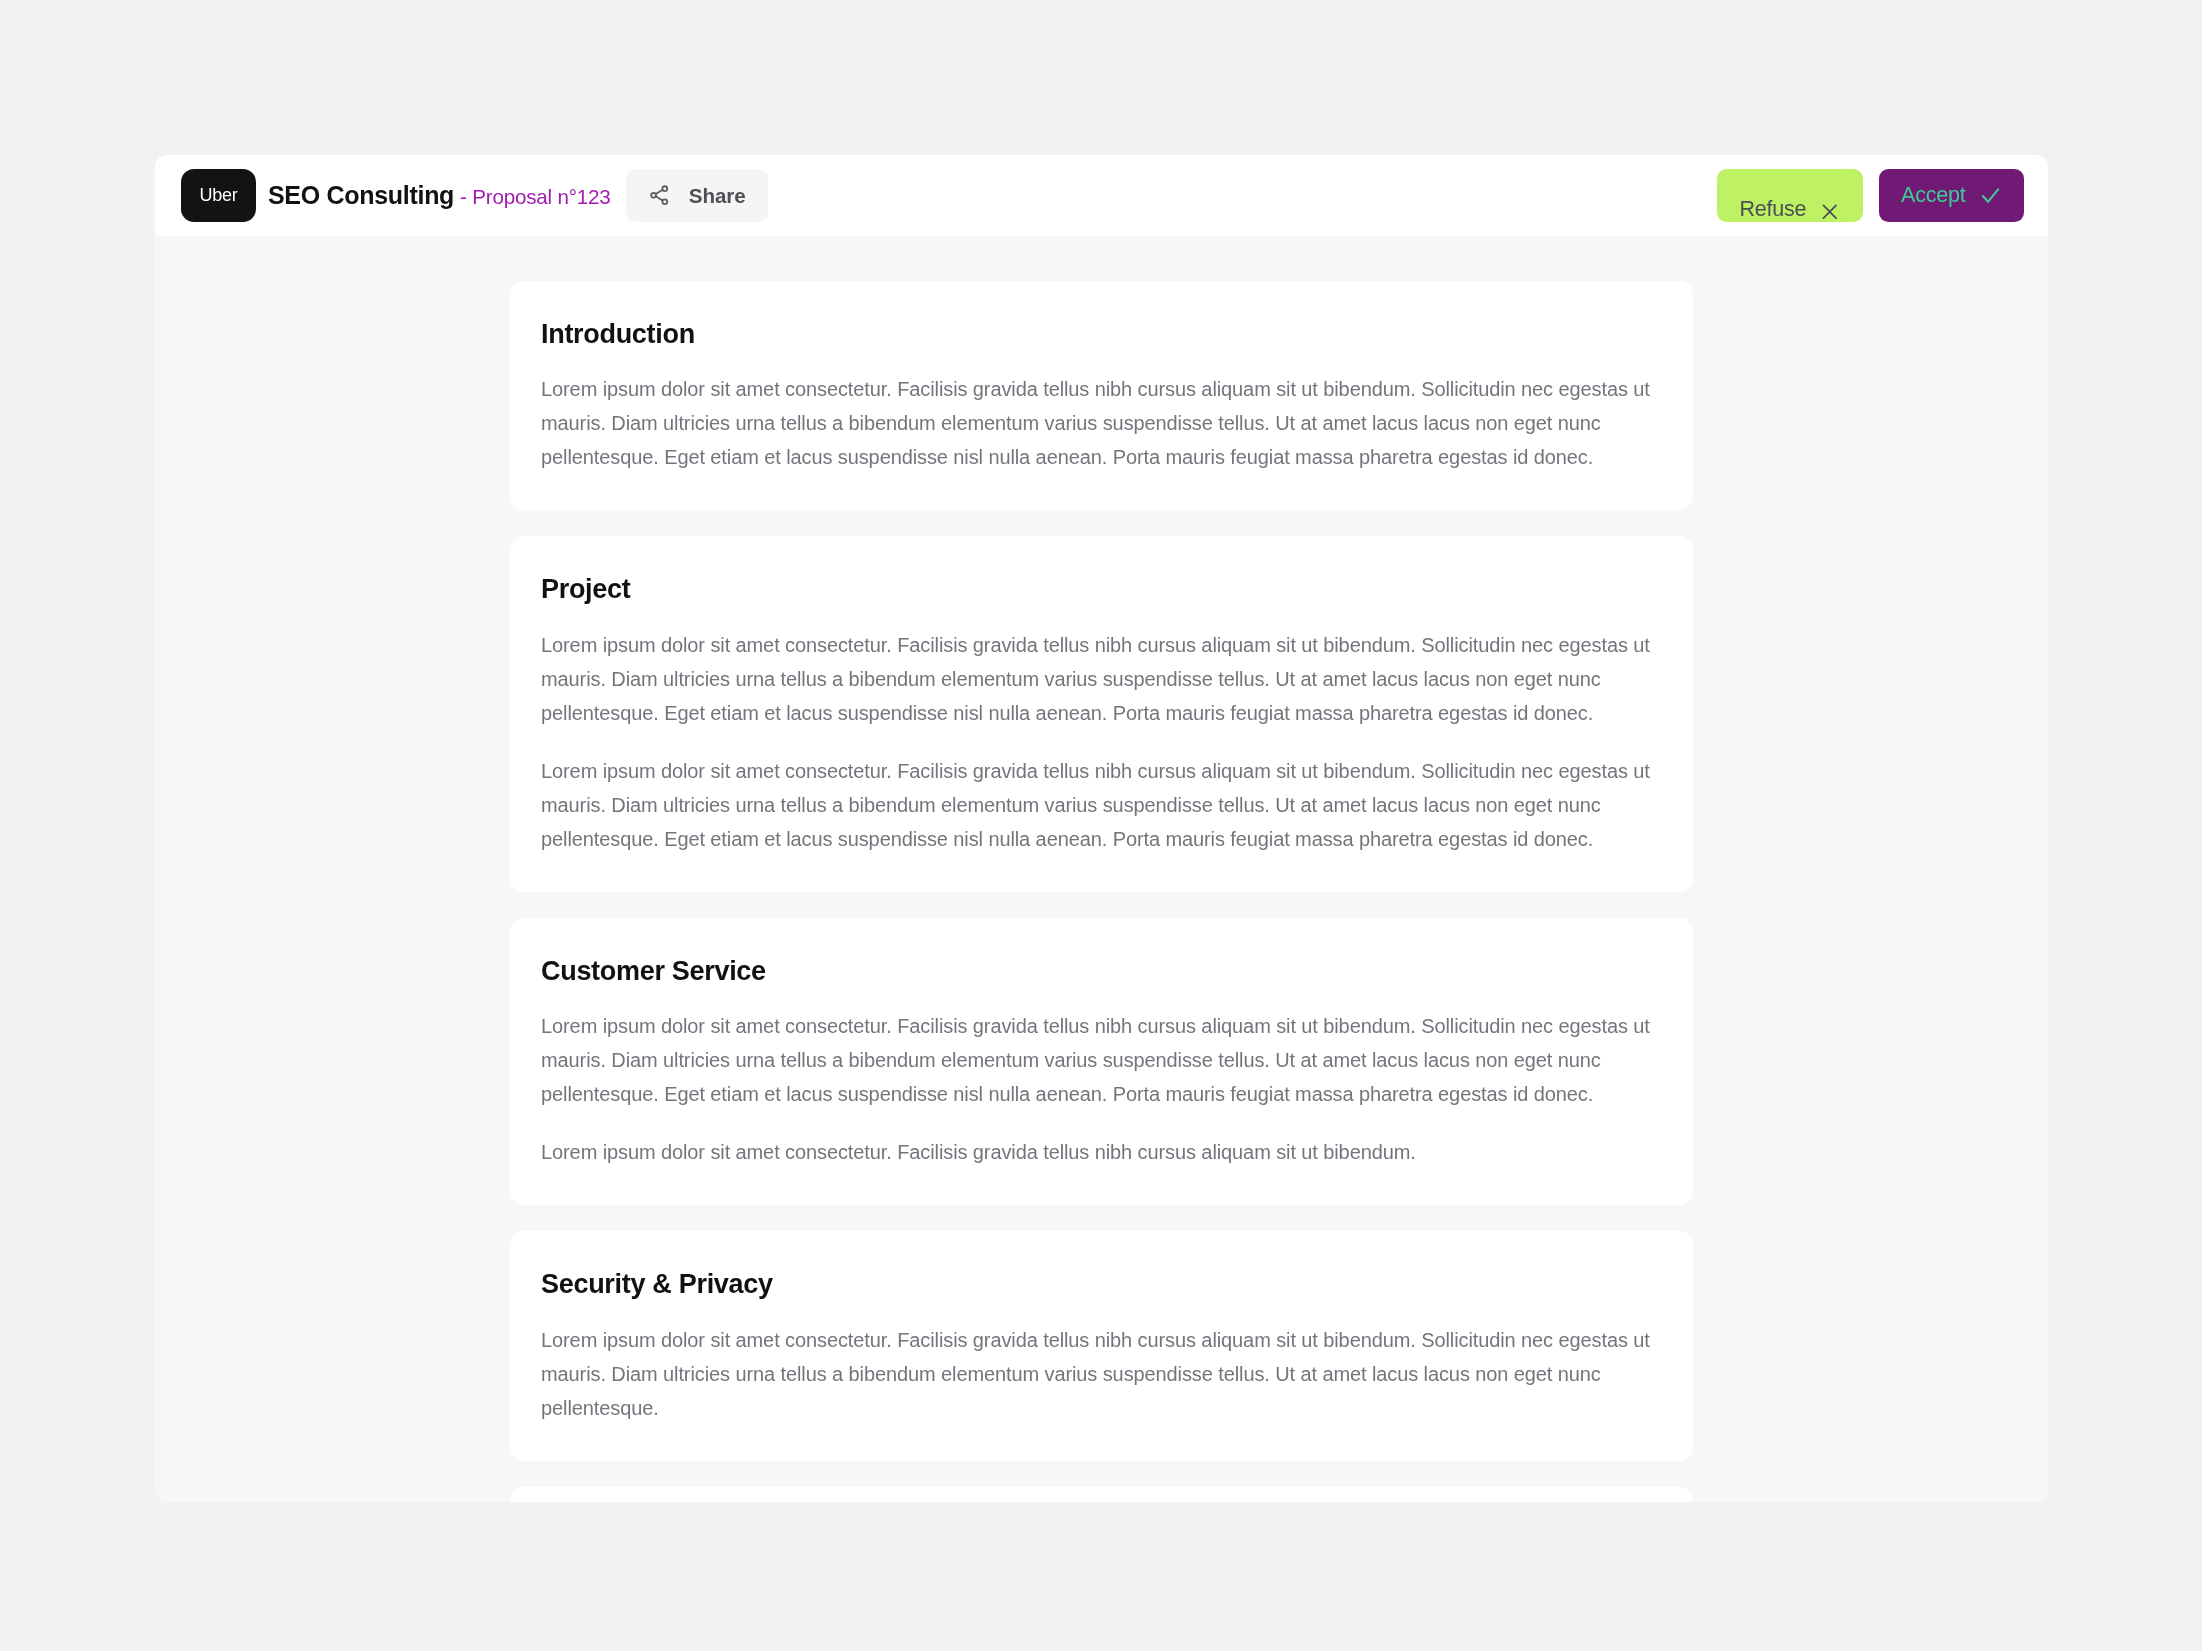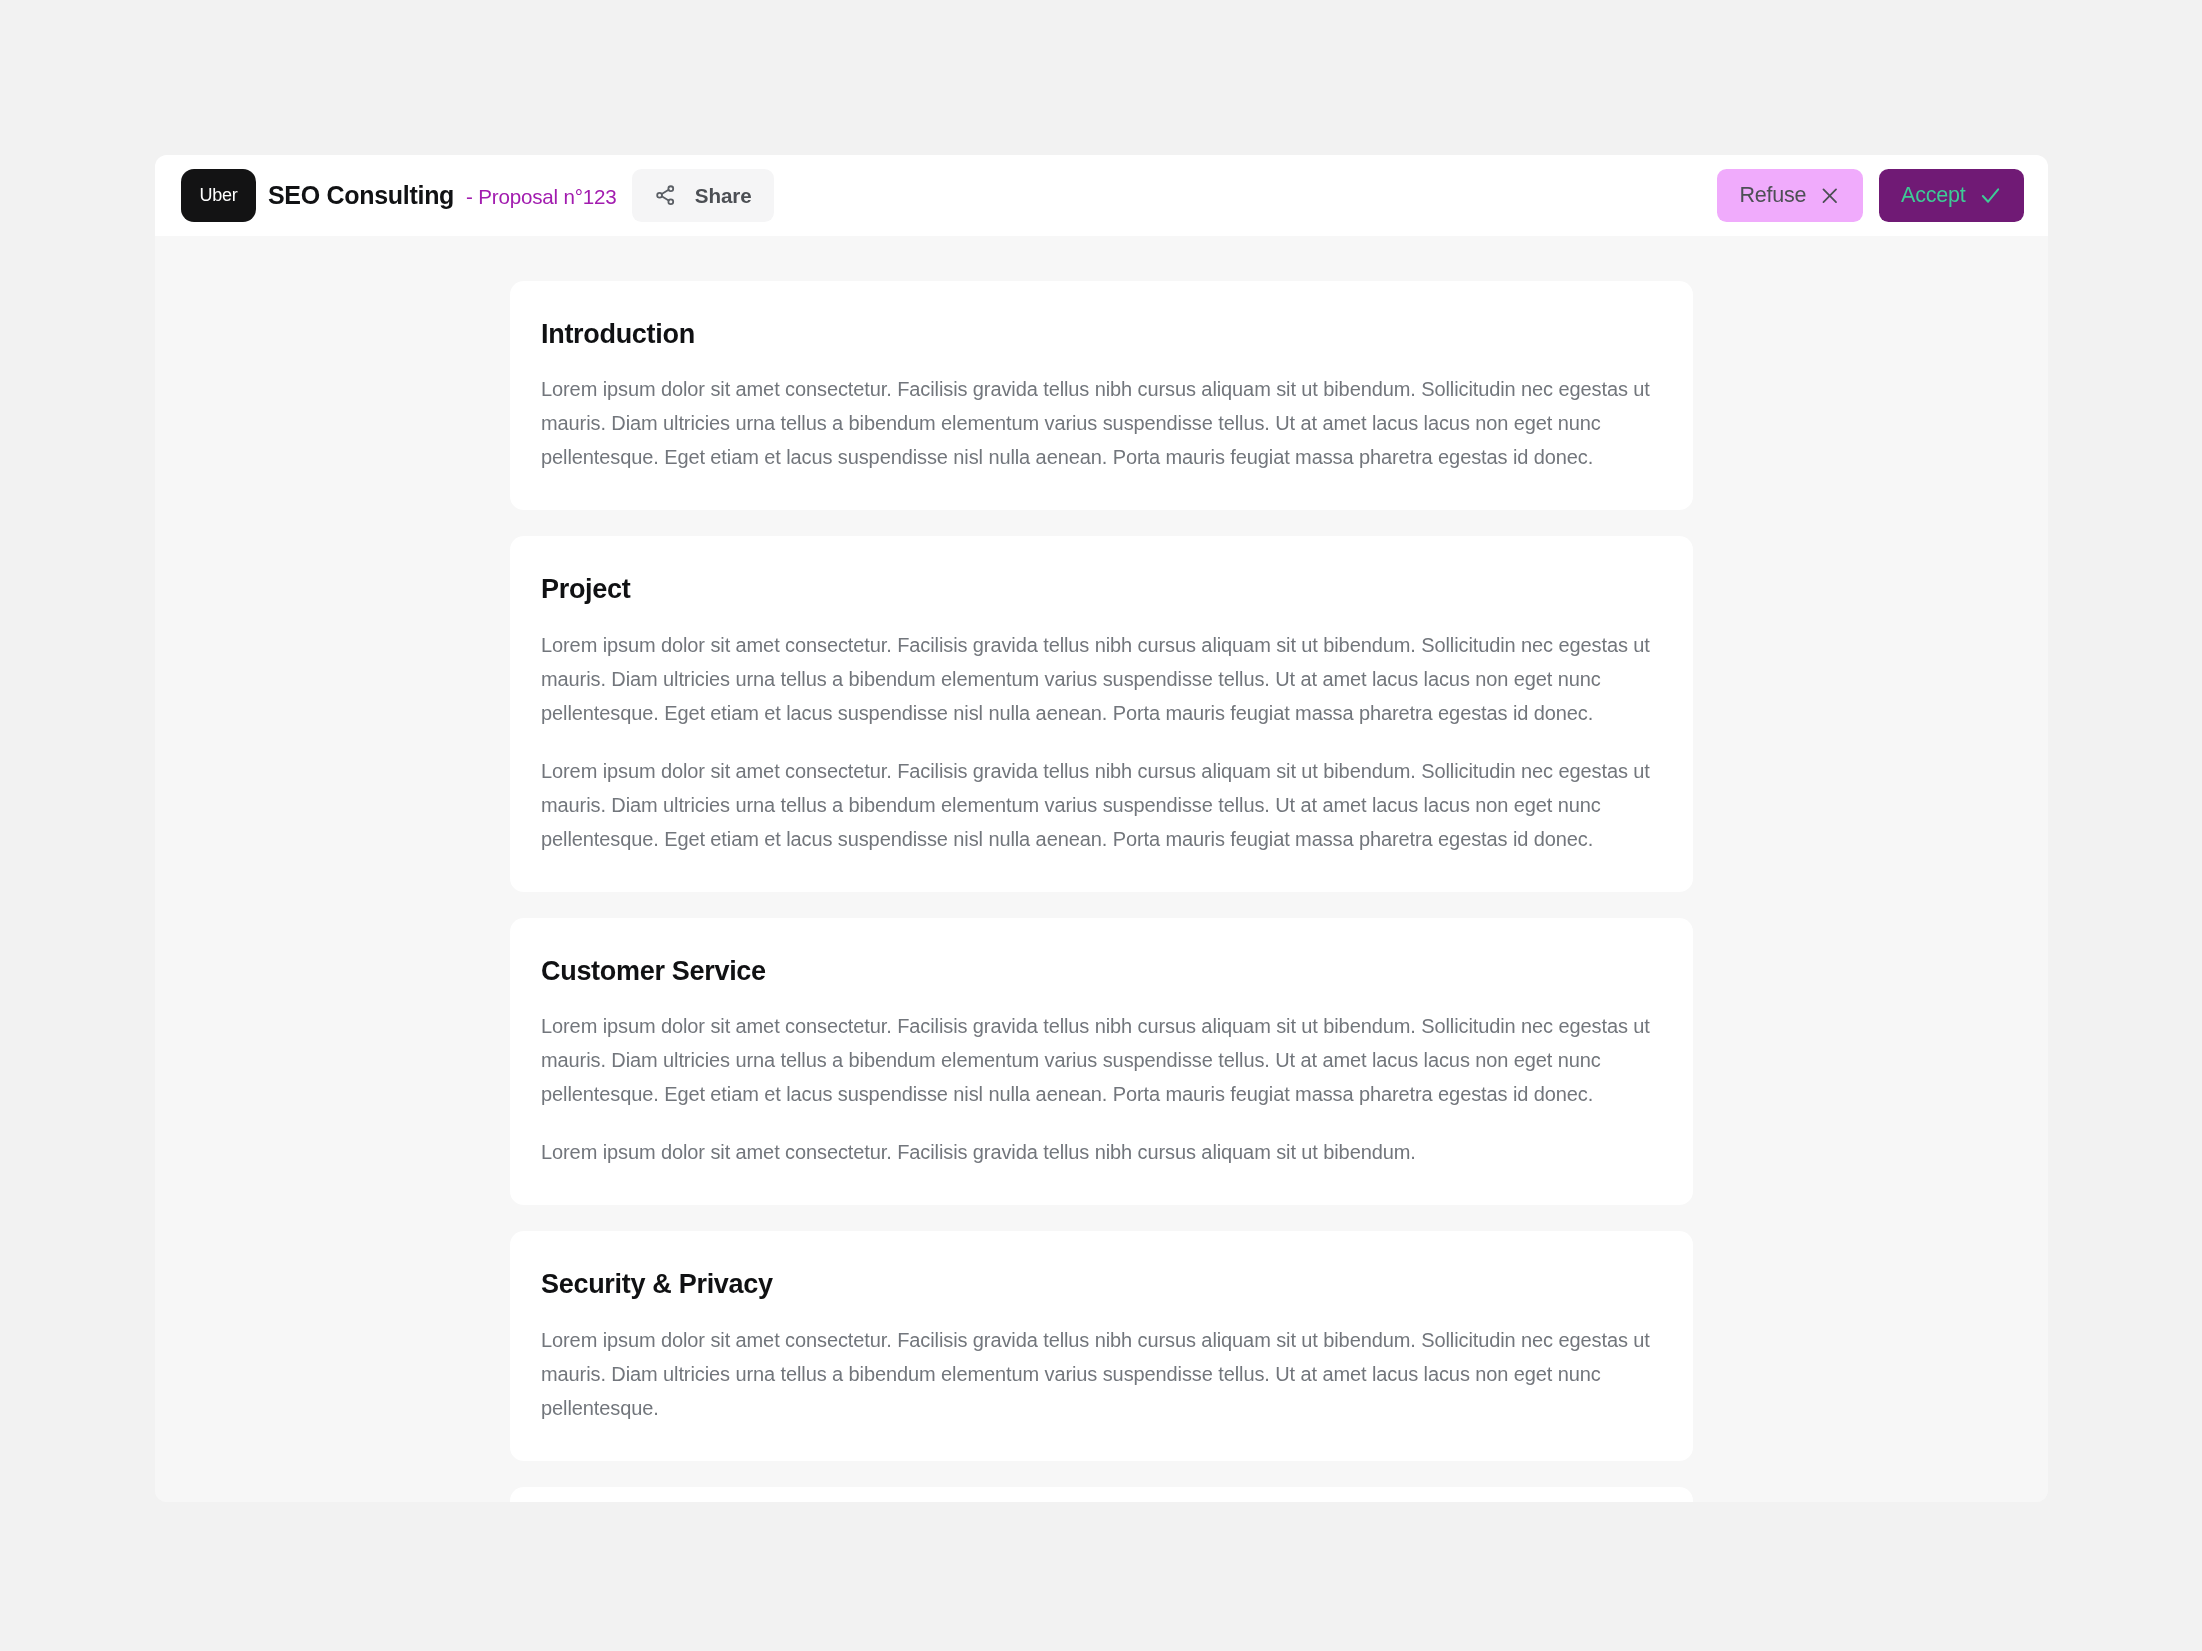--- a/index.html
+++ b/index.html
@@ -52,21 +52,21 @@
     justify-content: center;
     font-size: 18px;
     letter-spacing: -0.2px;
     font-weight: 400;
     flex: none;
   }
 
   .title-wrap {
     display: flex;
     align-items: baseline;
-    gap: 12px;
+    gap: 6px;
     white-space: nowrap;
     justify-content: space-between;
   }
 
   .doc-title {
     font-size: 25px;
     font-weight: 700;
     color: #111214;
     letter-spacing: -0.3px;
   }
@@ -113,21 +113,21 @@
     gap: 13px;
     padding: 0 22.4px;
     border: none;
     border-radius: 9.5px;
     cursor: pointer;
     font-family: inherit;
     font-size: 21.5px;
     font-weight: 500;
     letter-spacing: -0.2px;
   }
-  .btn-refuse { background: #f0abfc; color: #4c4f54; }
+  .btn-refuse { background: #bef264; color: #4c4f54; align-items: flex-end; }
   .btn-accept { background: #701a75; color: #3ecb96; }
 
   
   .content {
     position: absolute;
     top: 81px;
     left: 0;
     right: 0;
     bottom: 0;
     background: #f7f7f7;

